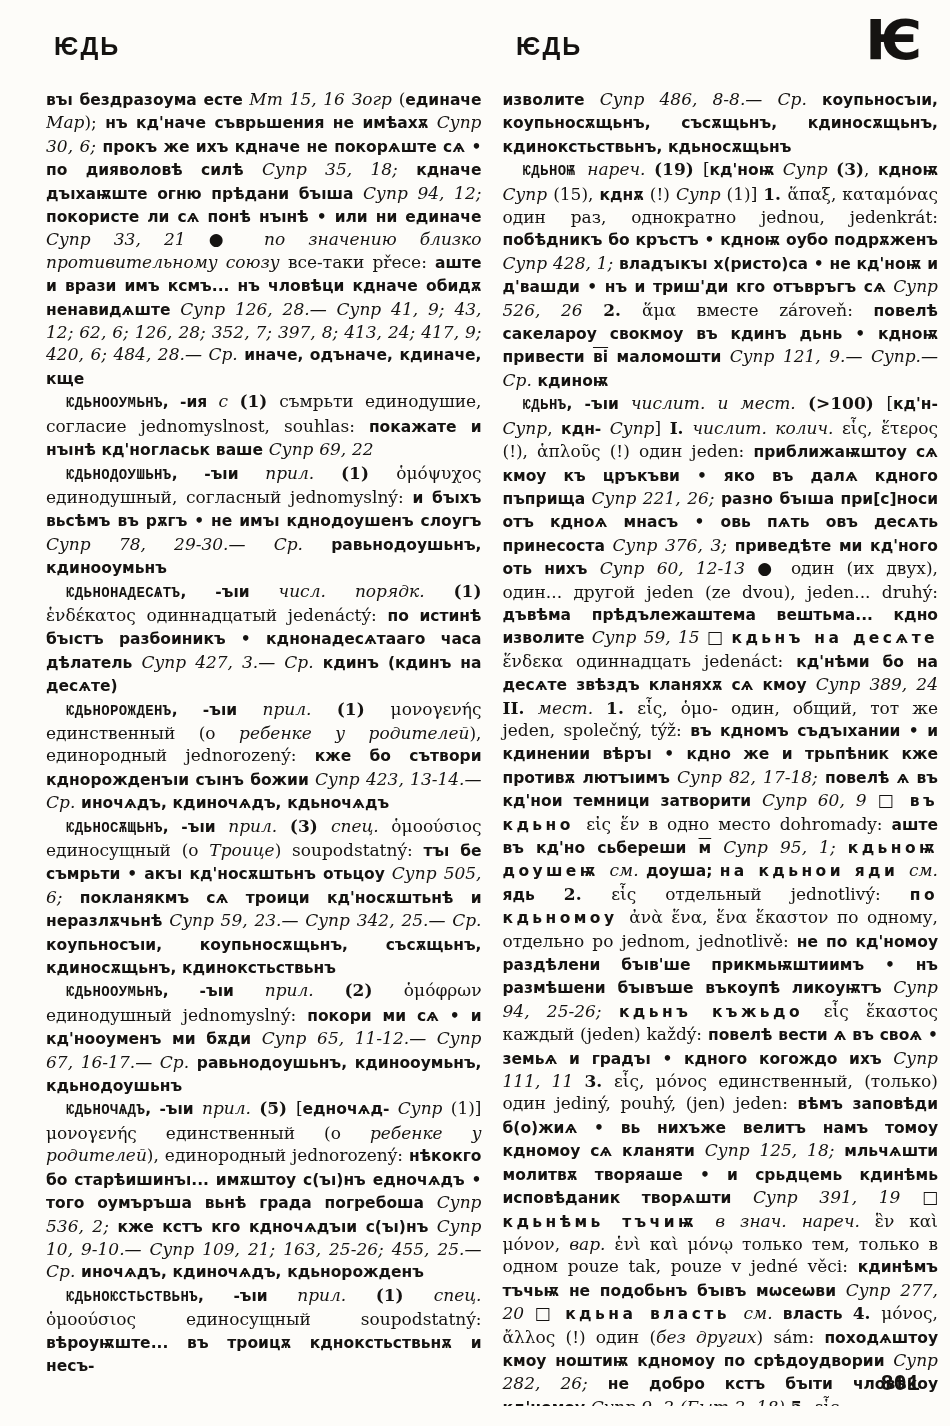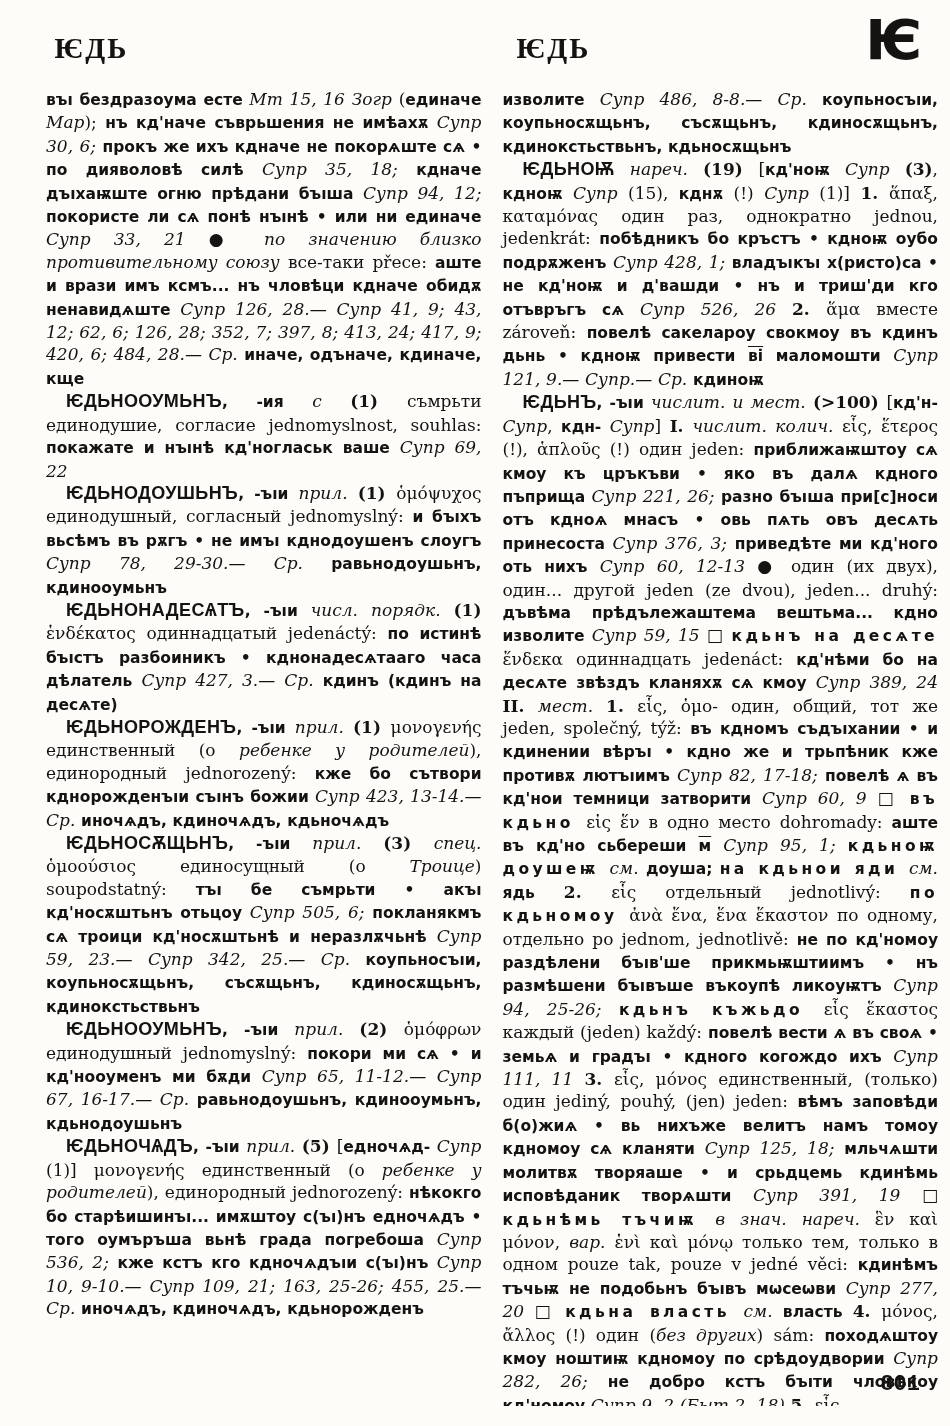--- a/index.html
+++ b/index.html
@@ -6,22 +6,22 @@
   .page{
     position:relative;
     width:950px;height:1426px;
     background:#fdfcf9;
     color:#151311;
     font-family:"DejaVu Serif","Liberation Serif",serif;
     overflow:hidden;
   }
   .running-head{
     position:absolute;top:34px;
-    font-family:Liberation Serif, serif;
-    font-weight:800;font-size:29px;letter-spacing:2px;line-height:1;text-align:right;
+    font-family:Liberation Sans, sans-serif;
+    font-weight:800;font-size:25px;letter-spacing:2px;line-height:1;text-align:right;
   }
   .rh-left{left:54px;}
   .rh-center{left:516px;}
   .section-initial{
     position:absolute;top:12px;right:28px;
     font-family:"DejaVu Sans","Liberation Sans",sans-serif;
     font-weight:800;font-size:56px;line-height:1;letter-spacing:0;
   }
   .columns{
     position:absolute;top:88px;left:46px;
@@ -32,22 +32,22 @@
   .col{flex:1 1 0;min-width:0;}
   .entry{
     margin:0;
     text-align:justify;
     text-indent:20px;
     font-size:17px;line-height:22.4px;
     word-spacing:0.02em;
   }
   .entry.noindent{text-indent:0;}
   .seg-head{
-    font-family:Liberation Sans, sans-serif;
-    font-weight:800;font-size:18px;letter-spacing:0.4px;
+    font-family:Liberation Mono, monospace;
+    font-weight:800;font-size:14px;letter-spacing:0.4px;
   }
   .seg-ocs{
     font-family:"DejaVu Sans","Liberation Sans",sans-serif;
     font-weight:700;font-size:15.5px;
   }
   .seg-spaced{letter-spacing:0.22em;}
   .seg-ovl{text-decoration:overline;margin-top:24px;}
   .seg-rom{font-style:normal;}
   .seg-it{font-style:italic;}
   .seg-bold{font-weight:bold;}
@@ -69,20 +69,21 @@
   <div class="columns">
     <div class="col">
         <p class="entry noindent"><span class="seg-ocs">въı бездразоума есте </span><span class="seg-it">Мт 15, 16 Зогр </span><span class="seg-rom">(</span><span class="seg-ocs">единаче </span><span class="seg-it">Мар</span><span class="seg-rom">); </span><span class="seg-ocs">нъ кд'наче съврьшения не имѣахѫ </span><span class="seg-it">Супр 30, 6; </span><span class="seg-ocs">прокъ же ихъ кдначе не покорѧште сѧ • по дияволовѣ силѣ </span><span class="seg-it">Супр 35, 18; </span><span class="seg-ocs">кдначе дъıхаѭште огню прѣдани бъıша </span><span class="seg-it">Супр 94, 12; </span><span class="seg-ocs">покористе ли сѧ понѣ нъıнѣ • или ни единаче </span><span class="seg-it">Супр 33, 21 </span><span class="seg-rom">● </span><span class="seg-it">по значению близко противительному союзу </span><span class="seg-rom">все-таки přece: </span><span class="seg-ocs">аште и врази имъ ксмъ... нъ чловѣци кдначе обидѫ ненавидѧште </span><span class="seg-it">Супр 126, 28.— Супр 41, 9; 43, 12; 62, 6; 126, 28; 352, 7; 397, 8; 413, 24; 417, 9; 420, 6; 484, 28.— Ср. </span><span class="seg-ocs">иначе, одъначе, кдиначе, кще</span></p>
         <p class="entry"><span class="seg-head">ѤДЬНООУМЬНЪ</span><span class="seg-ocs">, -ия </span><span class="seg-it">с </span><span class="seg-bold">(1) </span><span class="seg-greek">съмрьти </span><span class="seg-rom">единодушие, согласие jednomyslnost, souhlas: </span><span class="seg-ocs">покажате и нъıнѣ кд'ногласьк ваше </span><span class="seg-it">Супр 69, 22</span></p>
         <p class="entry"><span class="seg-head">ѤДЬНОДОУШЬНЪ</span><span class="seg-ocs">, -ъıи </span><span class="seg-it">прил. </span><span class="seg-bold">(1) </span><span class="seg-greek">ὁμόψυχος </span><span class="seg-rom">единодушный, согласный jednomyslný: </span><span class="seg-ocs">и бъıхъ вьсѣмъ въ рѫгъ • не имъı кднодоушенъ слоугъ </span><span class="seg-it">Супр 78, 29-30.— Ср. </span><span class="seg-ocs">равьнодоушьнъ, кдинооумьнъ</span></p>
         <p class="entry"><span class="seg-head">ѤДЬНОНАДЕСѦТЪ</span><span class="seg-ocs">, -ъıи </span><span class="seg-it">числ. порядк. </span><span class="seg-bold">(1) </span><span class="seg-greek">ἑνδέκατος </span><span class="seg-rom">одиннадцатый jedenáctý: </span><span class="seg-ocs">по истинѣ бъıстъ разбоиникъ • кднонадесѧтааго часа дѣлатель </span><span class="seg-it">Супр 427, 3.— Ср. </span><span class="seg-ocs">кдинъ (кдинъ на десѧте)</span></p>
         <p class="entry"><span class="seg-head">ѤДЬНОРОЖДЕНЪ</span><span class="seg-ocs">, -ъıи </span><span class="seg-it">прил. </span><span class="seg-bold">(1) </span><span class="seg-greek">μονογενής </span><span class="seg-rom">единственный (о </span><span class="seg-it">ребенке у родителей</span><span class="seg-rom">), единородный jednorozený: </span><span class="seg-ocs">кже бо сътвори кднорожденъıи съıнъ божии </span><span class="seg-it">Супр 423, 13-14.— Ср. </span><span class="seg-ocs">иночѧдъ, кдиночѧдъ, кдьночѧдъ</span></p>
         <p class="entry"><span class="seg-head">ѤДЬНОСѪЩЬНЪ</span><span class="seg-ocs">, -ъıи </span><span class="seg-it">прил. </span><span class="seg-bold">(3) </span><span class="seg-it">спец. </span><span class="seg-greek">ὁμοούσιος </span><span class="seg-rom">единосущный (о </span><span class="seg-it">Троице</span><span class="seg-rom">) soupodstatný: </span><span class="seg-ocs">тъı бе съмрьти • акъı кд'носѫштьнъ отьцоу </span><span class="seg-it">Супр 505, 6; </span><span class="seg-ocs">покланякмъ сѧ троици кд'носѫштьнѣ и неразлѫчьнѣ </span><span class="seg-it">Супр 59, 23.— Супр 342, 25.— Ср. </span><span class="seg-ocs">коупьносъıи, коупьносѫщьнъ, съсѫщьнъ, кдиносѫщьнъ, кдинокстьствьнъ</span></p>
         <p class="entry"><span class="seg-head">ѤДЬНООУМЬНЪ</span><span class="seg-ocs">, -ъıи </span><span class="seg-it">прил. </span><span class="seg-bold">(2) </span><span class="seg-greek">ὁμόφρων </span><span class="seg-rom">единодушный jednomyslný: </span><span class="seg-ocs">покори ми сѧ • и кд'нооуменъ ми бѫди </span><span class="seg-it">Супр 65, 11-12.— Супр 67, 16-17.— Ср. </span><span class="seg-ocs">равьнодоушьнъ, кдинооумьнъ, кдьнодоушьнъ</span></p>
         <p class="entry"><span class="seg-head">ѤДЬНОЧѦДЪ</span><span class="seg-ocs">, -ъıи </span><span class="seg-it">прил. </span><span class="seg-bold">(5) </span><span class="seg-rom">[</span><span class="seg-ocs">едночѧд- </span><span class="seg-it">Супр </span><span class="seg-rom">(1)] </span><span class="seg-greek">μονογενής </span><span class="seg-rom">единственный (о </span><span class="seg-it">ребенке у родителей</span><span class="seg-rom">), единородный jednorozený: </span><span class="seg-ocs">нѣкокго бо старѣишинъı... имѫштоу с(ъı)нъ едночѧдъ • того оумъръша вьнѣ града погребоша </span><span class="seg-it">Супр 536, 2; </span><span class="seg-ocs">кже кстъ кго кдночѧдъıи с(ъı)нъ </span><span class="seg-it">Супр 10, 9-10.— Супр 109, 21; 163, 25-26; 455, 25.— Ср. </span><span class="seg-ocs">иночѧдъ, кдиночѧдъ, кдьнорожденъ</span></p>
+        <p class="entry"><span class="seg-head">ѤДЬНОѤСТЬСТВЬНЪ</span><span class="seg-ocs">, -ъıи </span><span class="seg-it">прил. </span><span class="seg-bold">(1) </span><span class="seg-it">спец. </span><span class="seg-greek">ὁμοούσιος </span><span class="seg-rom">единосущный soupodstatný: </span><span class="seg-ocs">вѣроуѭште... въ троицѫ кднокстьствьнѫ и несъ-</span></p>
       </div>
     <div class="col">
         <p class="entry noindent"><span class="seg-ocs">изволите </span><span class="seg-it">Супр 486, 8-8.— Ср. </span><span class="seg-ocs">коупьносъıи, коупьносѫщьнъ, съсѫщьнъ, кдиносѫщьнъ, кдинокстьствьнъ, кдьносѫщьнъ</span></p>
         <p class="entry"><span class="seg-head">ѤДЬНОѬ </span><span class="seg-it">нареч. </span><span class="seg-bold">(19) </span><span class="seg-rom">[</span><span class="seg-ocs">кд'ноѭ </span><span class="seg-it">Супр </span><span class="seg-bold">(3)</span><span class="seg-rom">, </span><span class="seg-ocs">кдноѭ </span><span class="seg-it">Супр </span><span class="seg-rom">(15), </span><span class="seg-ocs">кднѫ </span><span class="seg-rom">(!) </span><span class="seg-it">Супр </span><span class="seg-rom">(1)] </span><span class="seg-bold">1. </span><span class="seg-greek">ἅπαξ, καταμόνας </span><span class="seg-rom">один раз, однократно jednou, jedenkrát: </span><span class="seg-ocs">побѣдникъ бо кръстъ • кдноѭ оубо подрѫженъ </span><span class="seg-it">Супр 428, 1; </span><span class="seg-ocs">владъıкъı х(ристо)са • не кд'ноѭ и д'вашди • нъ и триш'ди кго отъвръгъ сѧ </span><span class="seg-it">Супр 526, 26 </span><span class="seg-bold">2. </span><span class="seg-greek">ἅμα </span><span class="seg-rom">вместе zároveň: </span><span class="seg-ocs">повелѣ сакелароу свокмоу въ кдинъ дьнь • кдноѭ привести </span><span class="seg-ocs seg-ovl">ві</span><span class="seg-ocs"> маломошти </span><span class="seg-it">Супр 121, 9.— Супр.— Ср. </span><span class="seg-ocs">кдиноѭ</span></p>
         <p class="entry"><span class="seg-head">ѤДЬНЪ</span><span class="seg-ocs">, -ъıи </span><span class="seg-it">числит. и мест. </span><span class="seg-bold">(&gt;100) </span><span class="seg-rom">[</span><span class="seg-ocs">кд'н- </span><span class="seg-it">Супр</span><span class="seg-rom">, </span><span class="seg-ocs">кдн- </span><span class="seg-it">Супр</span><span class="seg-rom">] </span><span class="seg-bold">I. </span><span class="seg-it">числит. колич. </span><span class="seg-greek">εἷς, ἕτερος (!), ἁπλοῦς (!) </span><span class="seg-rom">один jeden: </span><span class="seg-ocs">приближаѭштоу сѧ кмоу къ цръкъви • яко въ далѧ кдного пъприща </span><span class="seg-it">Супр 221, 26; </span><span class="seg-ocs">разно бъıша при[с]носи отъ кдноѧ мнасъ • овь пѧть овъ десѧть принесоста </span><span class="seg-it">Супр 376, 3; </span><span class="seg-ocs">приведѣте ми кд'ного оть нихъ </span><span class="seg-it">Супр 60, 12-13 </span><span class="seg-rom">● один (их двух), один... другой jeden (ze dvou), jeden... druhý: </span><span class="seg-ocs">дъвѣма прѣдълежаштема вештьма... кдно изволите </span><span class="seg-it">Супр 59, 15 </span><span class="seg-rom">□ </span><span class="seg-ocs seg-spaced">кдьнъ на десѧте </span><span class="seg-greek">ἕνδεκα </span><span class="seg-rom">одиннадцать jedenáct: </span><span class="seg-ocs">кд'нѣми бо на десѧте звѣздъ кланяхѫ сѧ кмоу </span><span class="seg-it">Супр 389, 24 </span><span class="seg-bold">II. </span><span class="seg-it">мест. </span><span class="seg-bold">1. </span><span class="seg-greek">εἷς, ὁμο- </span><span class="seg-rom">один, общий, тот же jeden, společný, týž: </span><span class="seg-ocs">въ кдномъ съдъıхании • и кдинении вѣръı • кдно же и трьпѣник кже противѫ лютъıимъ </span><span class="seg-it">Супр 82, 17-18; </span><span class="seg-ocs">повелѣ ѧ въ кд'нои темници затворити </span><span class="seg-it">Супр 60, 9 </span><span class="seg-rom">□ </span><span class="seg-ocs seg-spaced">въ кдьно </span><span class="seg-greek">εἰς ἕν </span><span class="seg-rom">в одно место dohromady: </span><span class="seg-ocs">аште въ кд'но сьбереши </span><span class="seg-ocs seg-ovl">м</span><span class="seg-ocs"> </span><span class="seg-it">Супр 95, 1; </span><span class="seg-ocs seg-spaced">кдьноѭ доушеѭ </span><span class="seg-it">см. </span><span class="seg-ocs">доуша; </span><span class="seg-ocs seg-spaced">на кдьнои яди </span><span class="seg-it">см. </span><span class="seg-ocs">ядь </span><span class="seg-bold">2. </span><span class="seg-greek">εἷς </span><span class="seg-rom">отдельный jednotlivý: </span><span class="seg-ocs seg-spaced">по кдьномоу </span><span class="seg-greek">ἀνὰ ἕνα, ἕνα ἕκαστον </span><span class="seg-rom">по одному, отдельно po jednom, jednotlivě: </span><span class="seg-ocs">не по кд'номоу раздѣлени бъıв'ше прикмьѭштиимъ • нъ размѣшени бъıвъше въкоупѣ ликоуѭтъ </span><span class="seg-it">Супр 94, 25-26; </span><span class="seg-ocs seg-spaced">кдьнъ къжьдо </span><span class="seg-greek">εἷς ἕκαστος </span><span class="seg-rom">каждый (jeden) každý: </span><span class="seg-ocs">повелѣ вести ѧ въ своѧ • земьѧ и градъı • кдного когождо ихъ </span><span class="seg-it">Супр 111, 11 </span><span class="seg-bold">3. </span><span class="seg-greek">εἷς, μόνος </span><span class="seg-rom">единственный, (только) один jediný, pouhý, (jen) jeden: </span><span class="seg-ocs">вѣмъ заповѣди б(о)жиѧ • вь нихъже велитъ намъ томоу кдномоу сѧ кланяти </span><span class="seg-it">Супр 125, 18; </span><span class="seg-ocs">мльчѧшти молитвѫ творяаше • и срьдцемь кдинѣмь исповѣданик творѧшти </span><span class="seg-it">Супр 391, 19 </span><span class="seg-rom">□ </span><span class="seg-ocs seg-spaced">кдьнѣмь тъчиѭ </span><span class="seg-it">в знач. нареч. </span><span class="seg-greek">ἓν καὶ μόνον, </span><span class="seg-it">вар. </span><span class="seg-greek">ἑνὶ καὶ μόνῳ </span><span class="seg-rom">только тем, только в одном pouze tak, pouze v jedné věci: </span><span class="seg-ocs">кдинѣмъ тъчьѭ не подобьнъ бъıвъ мѡсеѡви </span><span class="seg-it">Супр 277, 20 </span><span class="seg-rom">□ </span><span class="seg-ocs seg-spaced">кдьна власть </span><span class="seg-it">см. </span><span class="seg-ocs">власть </span><span class="seg-bold">4. </span><span class="seg-greek">μόνος, ἄλλος (!) </span><span class="seg-rom">один (</span><span class="seg-it">без других</span><span class="seg-rom">) sám: </span><span class="seg-ocs">походѧштоу кмоу ноштиѭ кдномоу по срѣдоудвории </span><span class="seg-it">Супр 282, 26; </span><span class="seg-ocs">не добро кстъ бъıти чловѣкоу кд'номоу </span><span class="seg-it">Супр 9, 2 (Быт 2, 18) </span><span class="seg-bold">5. </span><span class="seg-greek">εἷς</span></p>
       </div>
   </div>
 
   <div class="page-number">801</div>
 </div>

